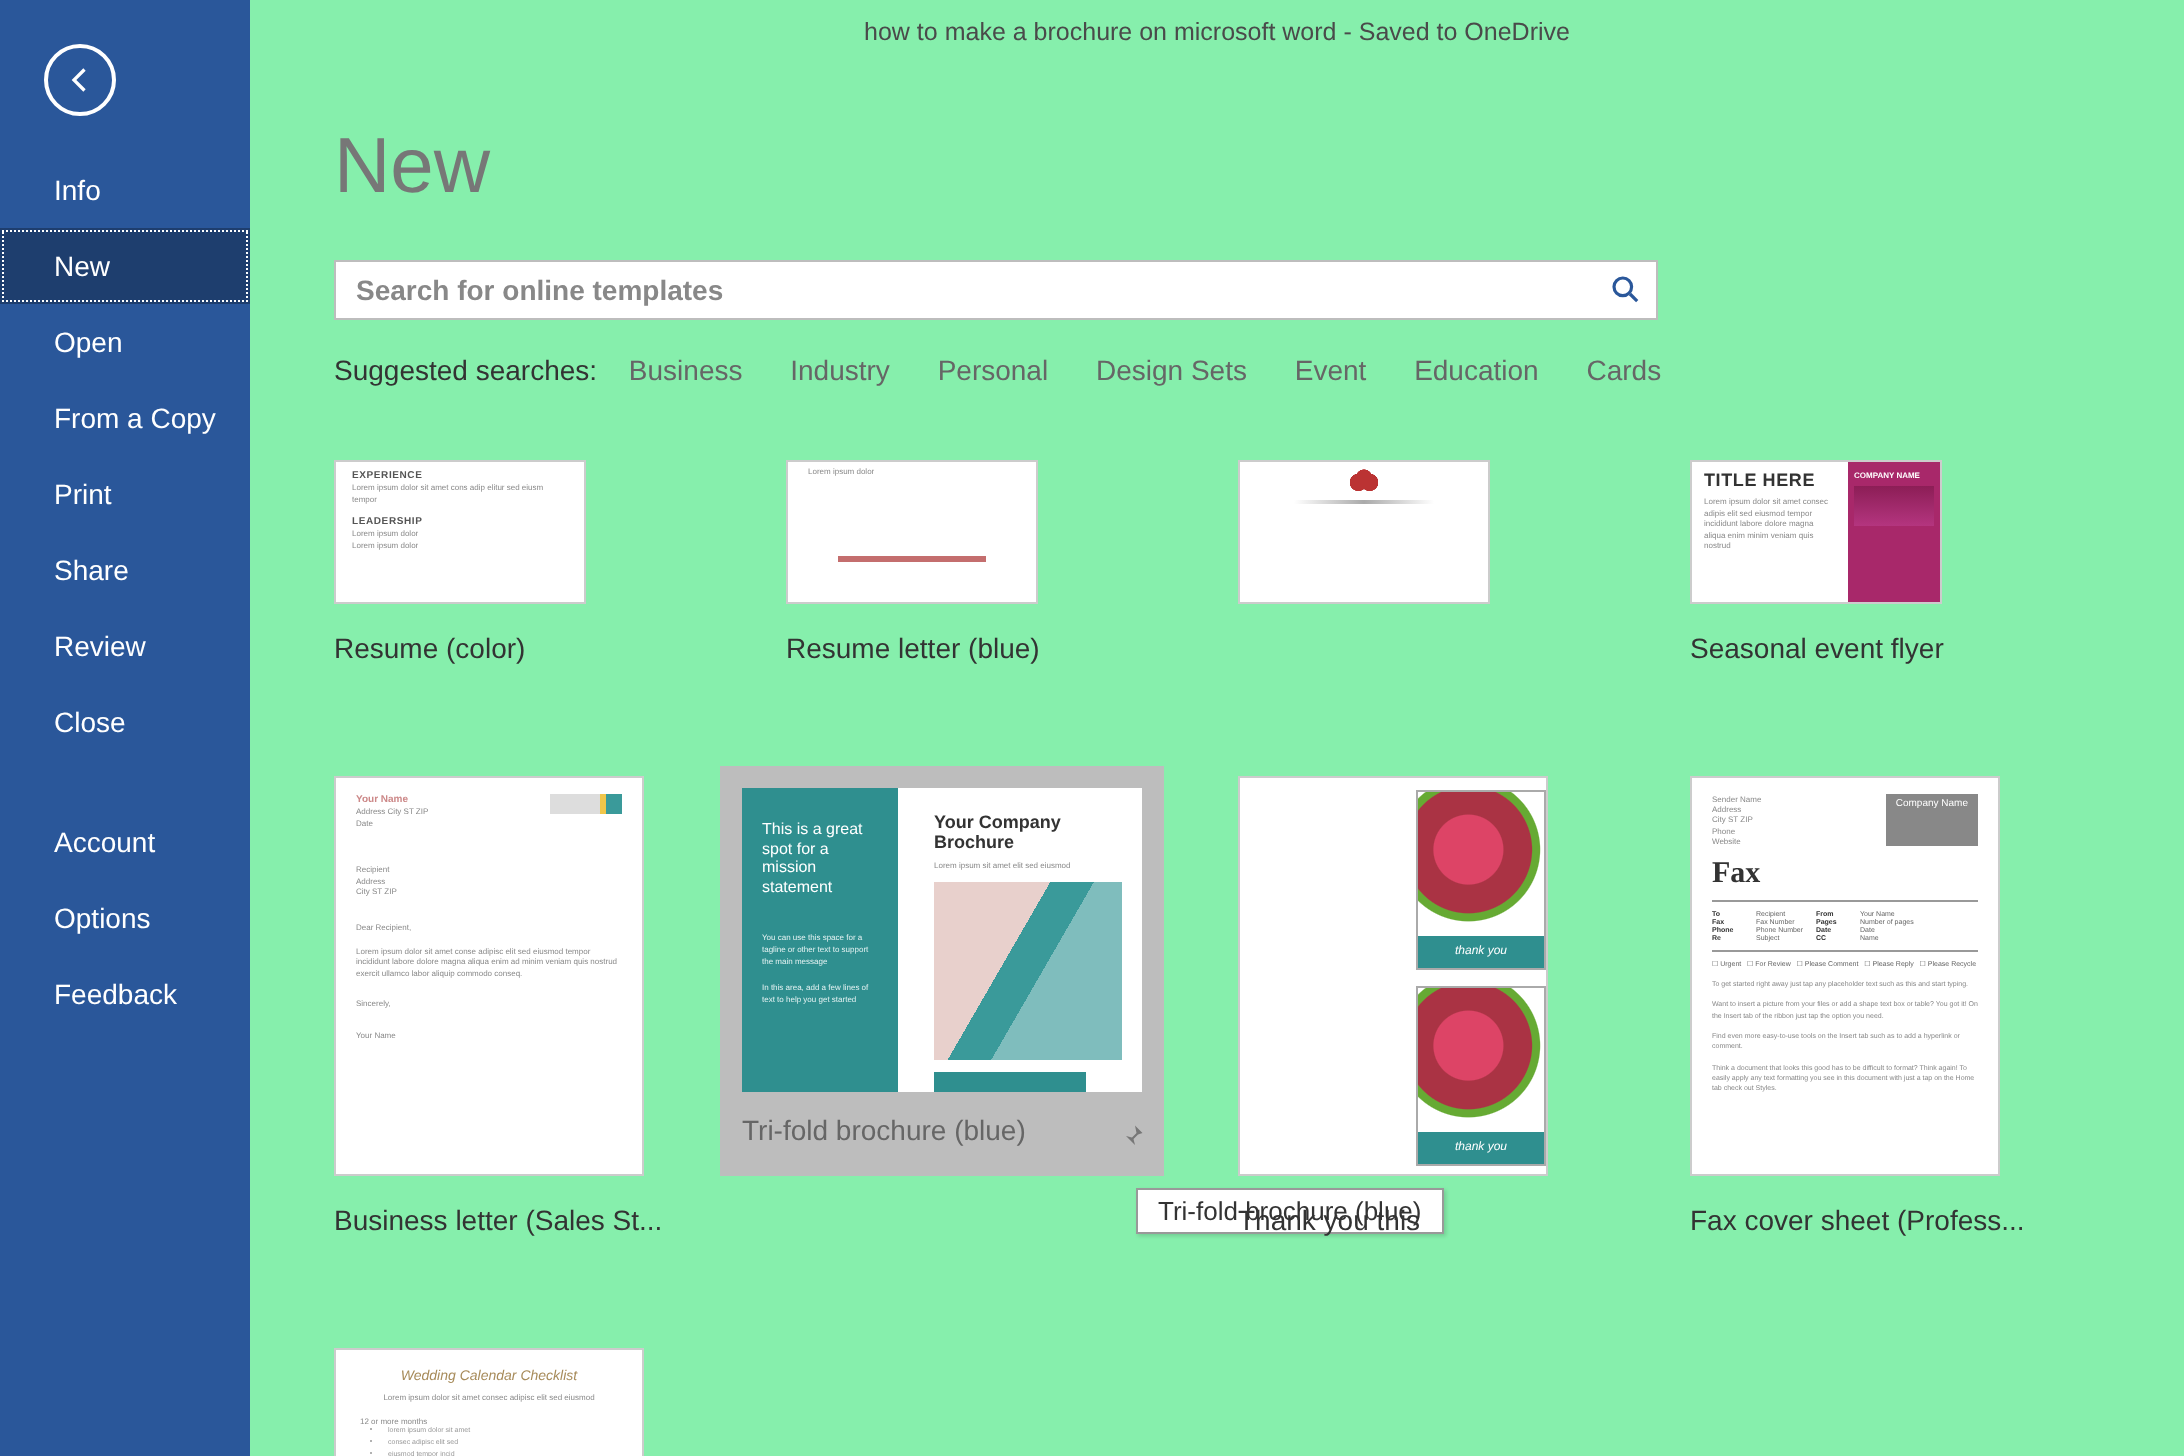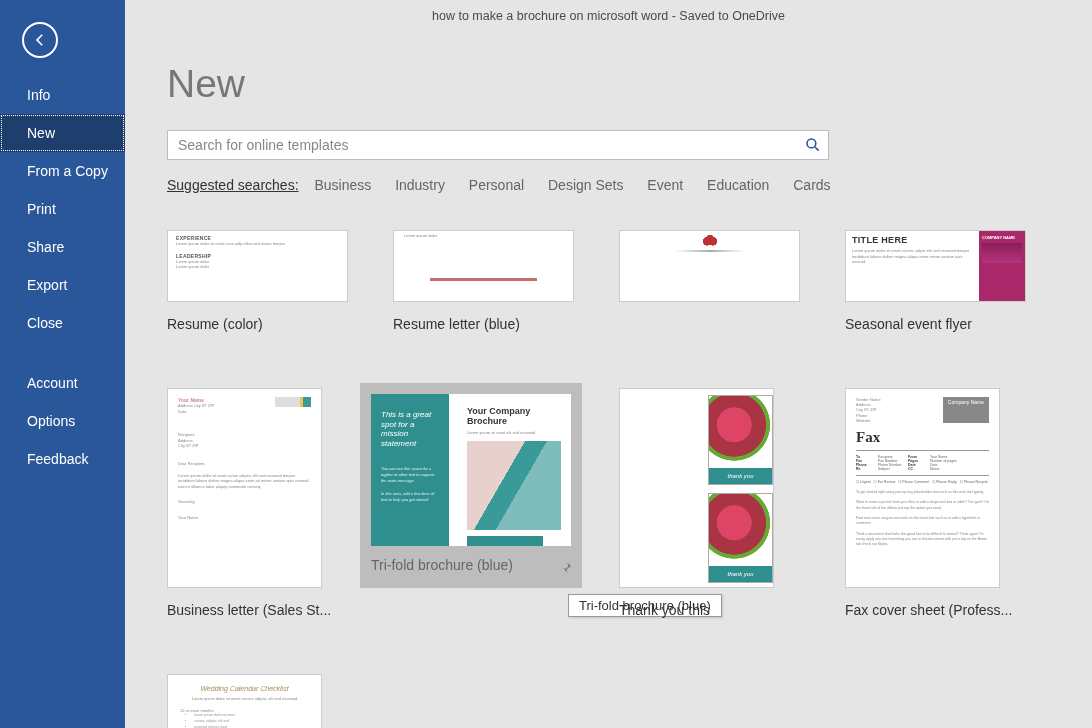--- a/index.html
+++ b/index.html
@@ -39,21 +39,21 @@
   }
   .nav-item.selected {
     background: #1E3E6E;
     outline: 1px dotted #fff;
     outline-offset: -2px;
   }
   .nav-gap { height: 22px; }
   
   .main {
     flex: 1;
-    background: #e5e5e5;
+    background: #86efac;
     position: relative;
     padding: 0;
   }
   .titlebar {
     text-align: center;
     font-size: 12.5px;
     color: #4a4a4a;
     padding-top: 9px;
     height: 30px;
   }
@@ -69,37 +69,38 @@
     position: relative;
   }
   .search-input {
     width: 100%;
     height: 30px;
     border: 1px solid #bdbdbd;
     padding: 0 34px 0 10px;
     font-size: 14px;
     color: #333;
     outline: none;
+    font-weight: bold;
   }
   .search-input::placeholder { color: #888; }
   .search-icon {
     position: absolute;
     right: 8px; top: 50%;
     transform: translateY(-50%);
     width: 16px; height: 16px;
     display: flex; align-items: center; justify-content: center;
     cursor: pointer;
   }
   .search-icon svg { stroke: #2A579A; fill: none; stroke-width: 2; }
   .suggested {
     margin: 17px 0 0 42px;
     font-size: 14px;
     color: #444;
   }
-  .suggested .label { color: #333; margin-right: 12px; text-decoration: underline; }
+  .suggested .label { color: #333; margin-right: 12px; }
   .suggested .tag { color: #666; margin-right: 20px; cursor: pointer; }
   
   .grid {
     position: absolute;
     left: 42px;
     top: 230px;
     right: 0;
     display: grid;
     grid-template-columns: repeat(4, 226px);
     column-gap: 0;
@@ -110,21 +111,21 @@
     position: relative;
   }
   .thumb {
     background: #fff;
     border: 1px solid #ccc;
     overflow: hidden;
     position: relative;
     display: flex;
     align-items: flex-start;
   }
-  .thumb.h1 { width: 181px; height: 72px; }
+  .thumb.h1 { width: 126px; height: 72px; }
   .thumb.h2 { width: 155px; height: 200px; }
   .thumb.h3 { width: 155px; height: 108px; }
   .tpl-label {
     margin-top: 14px;
     font-size: 14px;
     color: #333;
     max-width: 200px;
     white-space: nowrap;
     overflow: hidden;
     text-overflow: ellipsis;
@@ -177,21 +178,21 @@
   .flyer .right { width:46px; background:#a8286a; padding:4px 3px; color:#fff; font-size:3px;}
   .flyer .title { font-size:9px; font-weight:bold; letter-spacing:0.3px; color:#333;}
   .flyer .img { width:100%; height:20px; background: linear-gradient(#8c1e56,#b4357f); margin:3px 0;}
   
   .bletter { padding:8px 10px; width:100%;}
   .bletter .top { display:flex; justify-content:space-between; align-items:flex-start;}
   .bletter .topname { font-size:5px; color:#c88; font-weight:bold;}
   .bletter .colorbar { width:36px; height:10px; background: linear-gradient(90deg, #ddd 70%, #f0c64a 70% 78%, #3a9a9a 78%);}
   
   .brochure { display:flex; width:100%; height:100%; }
-  .brochure .p1 { width:39%; background:#2f8f8f; color:#fff; padding:16px 10px 10px;font-style:italic; }
+  .brochure .p1 { width:39%; background:#2f8f8f; color:#fff; padding:16px 10px 10px; }
   .brochure .p1 .big { font-size:8px; line-height:1.2;}
   .brochure .p1 .sep { height:18px; }
   .brochure .p1 .smw { font-size:4px; color:#e5f3f3; line-height:1.4;}
   .brochure .gap { width:4%; }
   .brochure .p2 { width:57%; padding: 12px 10px 0; display:flex; flex-direction:column;}
   .brochure .p2 .h { font-size:9px; font-weight:600; color:#333; line-height:1.15;}
   .brochure .p2 .imgholder { flex:1; margin:6px 0 6px; background: linear-gradient(120deg, #e8d0cc 0 40%, #3a9a9a 40% 55%, #7fbdbd 55% 100%);}
   .brochure .p2 .bar { height:10px; background:#2f8f8f; margin-right:18px;}
   
   .thanks { display:flex; flex-direction:column; align-items:flex-end; width:100%; padding:6px 0 6px 80px; gap:8px;}
@@ -219,24 +220,25 @@
 <body>
 
 <div class="sidebar">
   <div class="back-btn">
     <svg viewBox="0 0 24 24">
         <path d="M14 5l-7 7 7 7 1.4-1.4L9.8 12l5.6-5.6z"></path>
       </svg>
   </div>
   <div class="nav-item">Info</div>
   <div class="nav-item selected">New</div>
+  <div class="nav-item">Open</div>
   <div class="nav-item">From a Copy</div>
   <div class="nav-item">Print</div>
   <div class="nav-item">Share</div>
-  <div class="nav-item">Export</div>
+  <div class="nav-item">Review</div>
   <div class="nav-item">Close</div>
   <div class="nav-gap"></div>
   <div class="nav-item">Account</div>
   <div class="nav-item">Options</div>
   <div class="nav-item">Feedback</div>
 </div>
 
 <div class="main">
   <div class="titlebar">how to make a brochure on microsoft word  -  Saved to OneDrive</div>
   <div class="page-heading">New</div>

